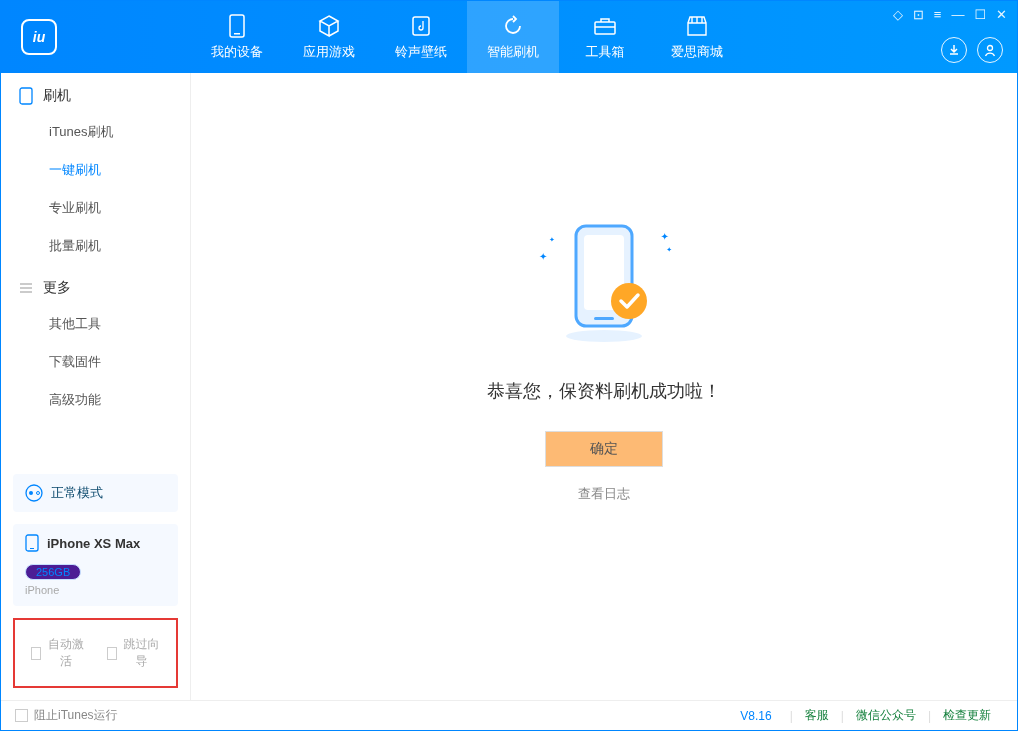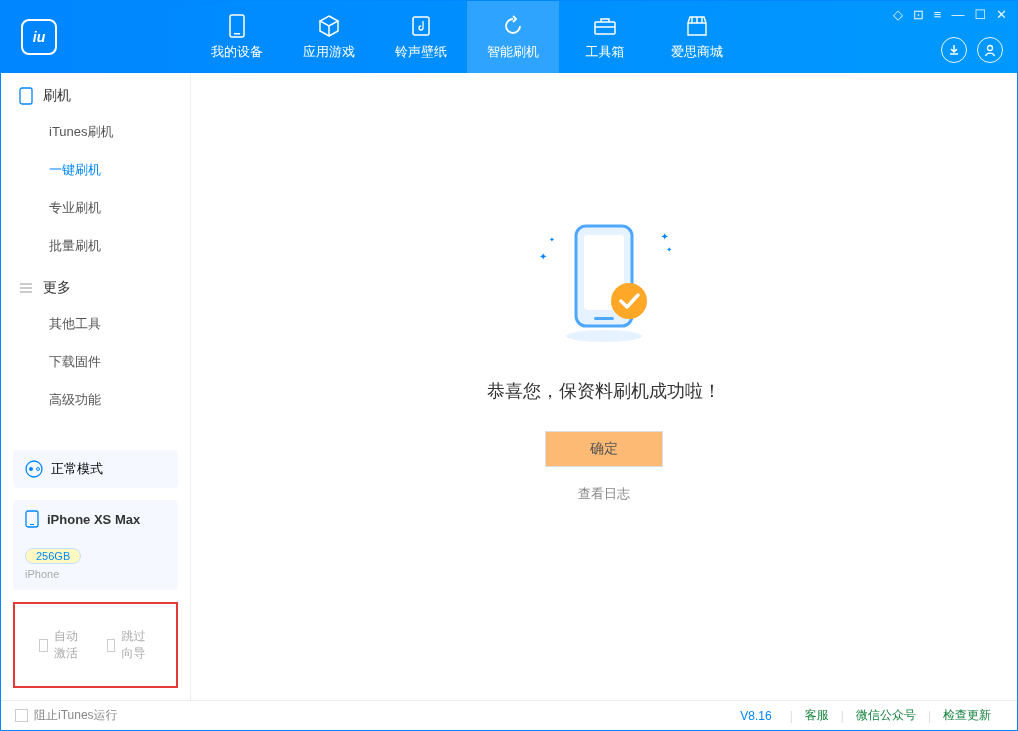--- a/index.html
+++ b/index.html
@@ -21,26 +21,26 @@
     .header-circle-btns { position:absolute; right:14px; top:36px; display:flex; gap:10px;}
     .circle { width:26px; height:26px; border:1.5px solid rgba(255,255,255,0.9); border-radius:50%; display:flex; align-items:center; justify-content:center; cursor:pointer;}
     
     
     .body { flex: 1; display: flex; min-height: 0; }
     .sidebar { width: 190px; border-right: 1px solid #eee; display: flex; flex-direction: column; }
     .side-section-title { display: flex; align-items: center; padding: 14px 18px 8px; font-size: 14px; color: #333; gap: 10px; }
     .side-item { padding: 10px 18px 10px 48px; font-size: 13px; color: #555; cursor: pointer; }
     .side-item.active { color: #0086ff; }
     .side-flex-spacer { flex: 1; }
-    .mode-card { margin: 6px 12px; background: #f5f9ff; border-radius: 4px; padding: 10px 12px; display: flex; align-items: center; gap: 8px; font-size: 13px; color: #000000; }
+    .mode-card { margin: 6px 12px; background: #f5f9ff; border-radius: 4px; padding: 10px 12px; display: flex; align-items: center; gap: 8px; font-size: 13px; color: #0c4a6e; }
     .device-card { margin: 6px 12px 12px; background: #f5f9ff; border-radius: 4px; padding: 10px 12px; }
     .device-name { font-size: 13px; font-weight: bold; color: #333; display:flex; align-items:center; gap:8px;}
-    .device-badge { display: inline-block; background: #fef9c3; color: #0086ff; border: 1px solid #c6e0ff; border-radius: 10px; padding: 1px 10px; font-size: 11px; margin-top: 20px; }
+    .device-badge { display: inline-block; background: #4c1d95; color: #0086ff; border: 1px solid #c6e0ff; border-radius: 10px; padding: 1px 10px; font-size: 11px; margin-top: 12px; }
     .device-type { font-size: 11px; color: #aaa; margin-top: 4px; }
-    .opt-box { margin: 0 12px 12px; border: 2px solid #e53935; padding: 24px; display: flex; gap: 22px; align-items: center; }
+    .opt-box { margin: 0 12px 12px; border: 2px solid #e53935; padding: 16px; display: flex; gap: 22px; align-items: center; text-align: center; }
     .opt { display: flex; align-items: center; gap: 6px; font-size: 12px; color: #aaa; }
     .chk { width: 13px; height: 13px; border: 1px solid #ccc; background:#fff; }
     
     
     .main { flex: 1; display: flex; flex-direction: column; align-items: center; justify-content: center; padding-bottom: 60px; }
     .success-illus { width: 140px; height: 140px; position: relative; margin-bottom: 28px; }
     .sparkle { position:absolute; color:#0086ff; font-size:10px; }
     .success-title { font-size: 18px; color: #333; margin-bottom: 28px; }
     .confirm-btn { border: 1px solid #ddd; background: #fdba74; padding: 8px 44px; font-size: 14px; color: #555; cursor: pointer; margin-bottom: 18px; }
     .log-link { font-size: 13px; color: #888; cursor: pointer; }

